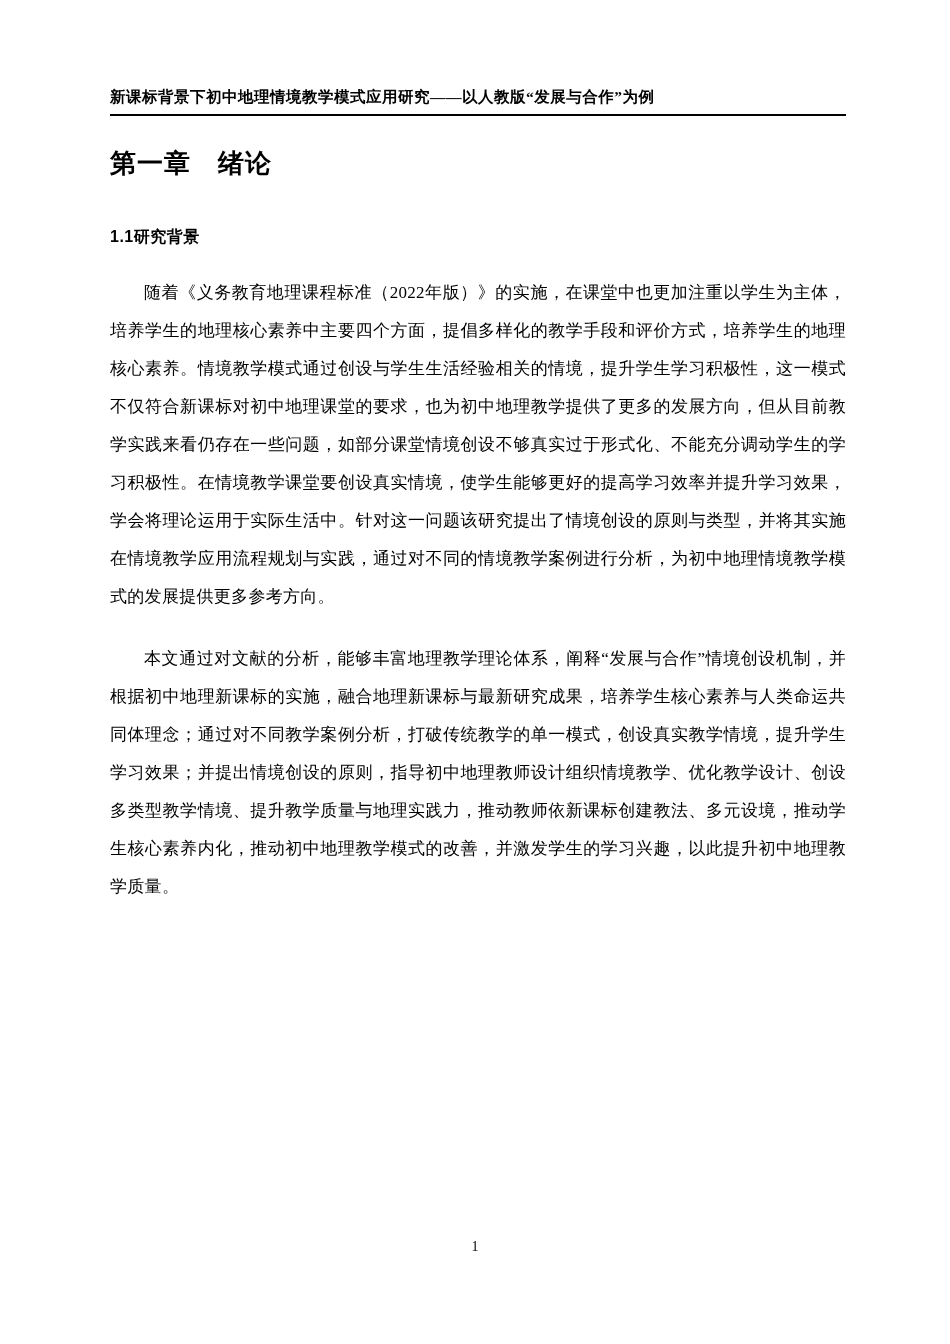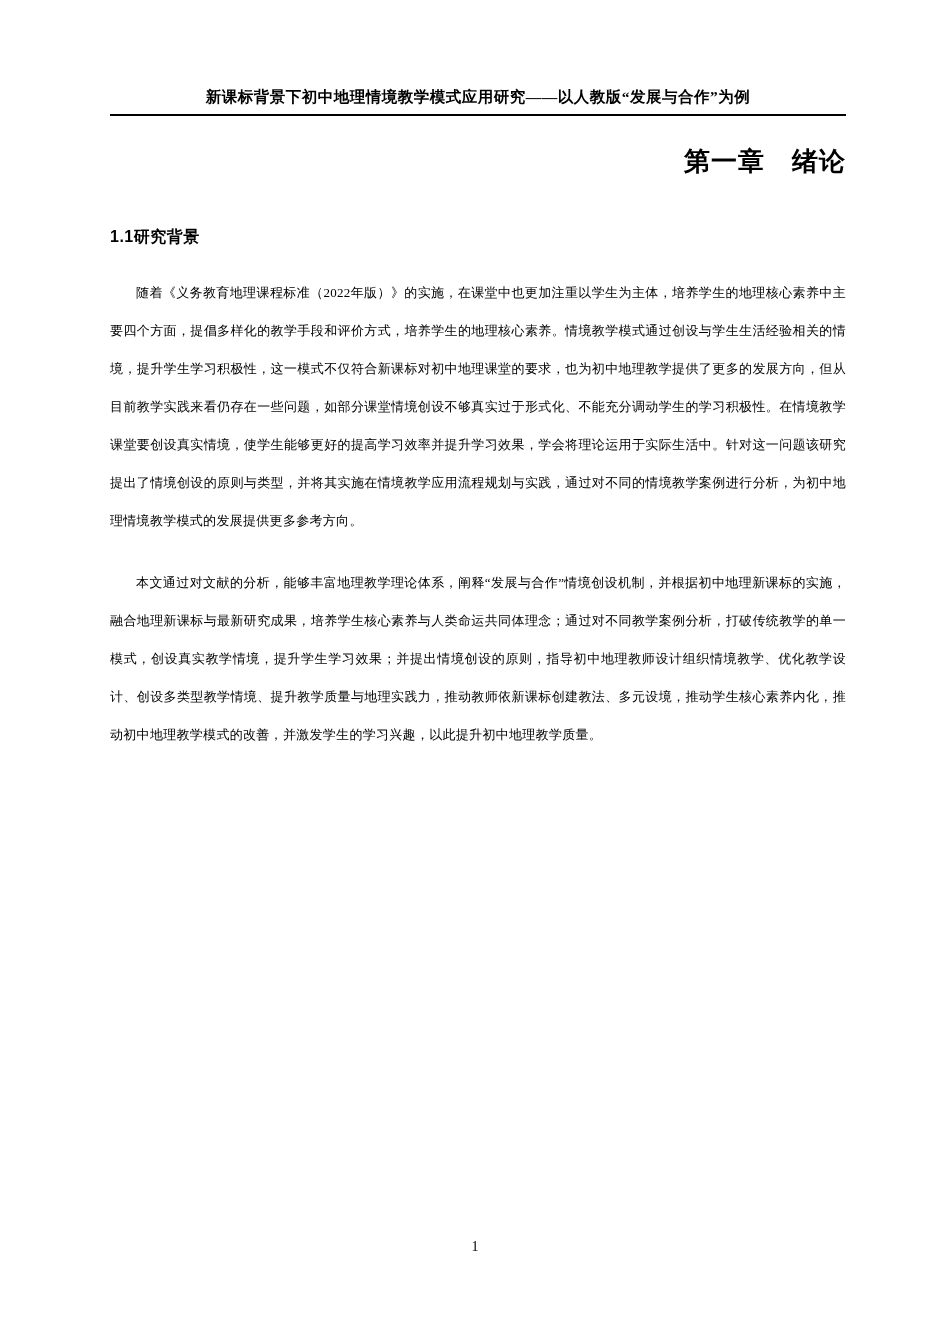--- a/index.html
+++ b/index.html
@@ -13,51 +13,51 @@
     height: 1344px;
     margin: 0 auto;
     background: #ffffff;
     color: #000000;
     font-family: "Liberation Serif", "DejaVu Serif", serif;
     padding: 86px 104px 0 110px;
     box-sizing: border-box;
     overflow: hidden;
   }
   .doc-header {
-    text-align: center;
+    text-align: left;
     font-size: 15.5px;
     font-weight: 600;
     letter-spacing: 0.5px;
     padding-bottom: 7px;
     border-bottom: 2.5px solid #000000;
     line-height: 21px;
   }
   .chapter-title {
     margin: 30px 0 0 0;
-    text-align: right;
+    text-align: left;
     font-size: 26px;
     font-weight: bold;
-    font-family: Liberation Mono, monospace;
+    font-family: Liberation Sans, sans-serif;
     letter-spacing: 1px;
     line-height: 34px;
   }
   .doc-section {
     margin: 0;
   }
   .section-heading {
     margin: 44px 0 0 0;
     font-size: 16px;
     font-weight: bold;
     font-family: "Liberation Sans", "DejaVu Sans", sans-serif;
     letter-spacing: 0.5px;
     line-height: 26px;
   }
   .body-paragraph {
     margin: 24px 0 0 0;
-    font-size: 13px;
+    font-size: 17px;
     line-height: 38px;
     text-align: justify;
     text-justify: inter-ideograph;
     text-indent: 2em;
     letter-spacing: 0.3px;
   }
   .page-footer {
     position: absolute;
     left: 0;
     right: 0;

